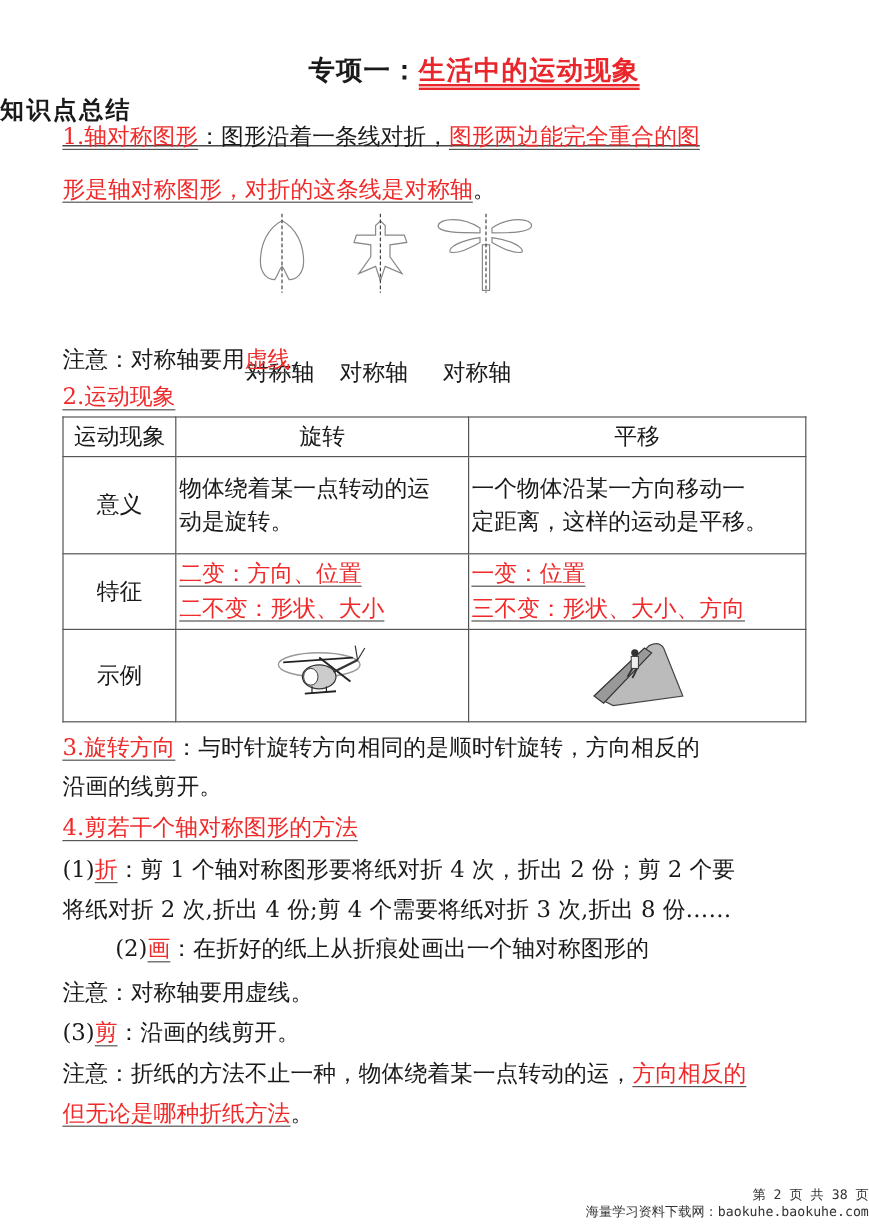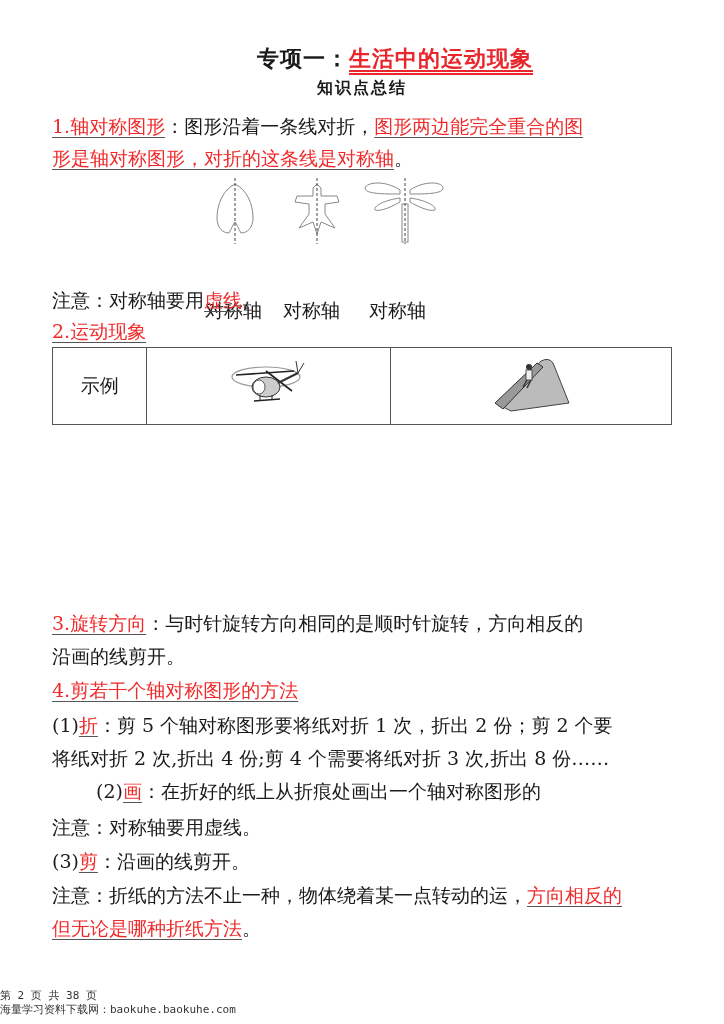--- a/index.html
+++ b/index.html
@@ -1,49 +1,49 @@
 <!DOCTYPE html>
 <html><head>
 <meta charset="utf-8">
 <style>
   html, body { margin: 0; padding: 0; background: #ffffff; }
   body { width: 724px; height: 1024px; position: relative; overflow: hidden;
          font-family: "DejaVu Serif", "Liberation Serif", serif; color: #1a1a1a; }
   .abs { position: absolute; }
   .title { left: 0; width: 724px; top: 44px; text-align: center; font-size: 22px; font-weight: bold; letter-spacing: 1px; margin-left: 33px; }
   .title .red { color: #e8262b; text-decoration: underline; text-decoration-style: double; text-decoration-color: #e8262b; text-underline-offset: 4px; }
-  .subtitle { left: 0; width: 724px; top: 78px; text-align: center; font-size: 16px; font-weight: bold; letter-spacing: 2px; }
+  .subtitle { left: 0; width: 724px; top: 78px; font-size: 20px; font-weight: bold; letter-spacing: 2px; }
   .line { left: 52px; width: 625px; font-size: 19px; line-height: 30px; white-space: nowrap; }
   .red { color: #f02a2a; }
   .ul { text-decoration: underline; text-decoration-color: #555; text-underline-offset: 4px; }
   .fig-wrap { left: 205px; top: 178px; width: 240px; height: 70px; }
   .fig-labels { left: 205px; top: 252px; font-size: 19px; white-space: nowrap; }
   .fig-labels span { display: inline-block; margin-top: 46px; }
   table.mt { position: absolute; left: 52px; top: 347px; width: 620px; border-collapse: collapse; font-size: 19px; }
   table.mt td { border: 1.5px solid #555; padding: 0 2px; vertical-align: middle; }
   .c1 { width: 90px; text-align: center; }
   .c2 { width: 240px; }
   .c3 { width: 278px; }
   .hdr td { height: 32px; }
   .hdr .c2, .hdr .c3 { text-align: center; }
   .r-mean td { height: 80px; line-height: 28px; }
   .r-feat td { height: 62px; line-height: 29px; }
   .r-ex td { height: 76px; }
   .feat-item { display: block; color: #f02a2a; text-decoration: underline; text-decoration-color: #555; text-underline-offset: 4px; }
-  .footer { left: 0; width: 724px; text-align: left; font-size: 11px; color: #333; font-family: "DejaVu Sans Mono", "Liberation Mono", monospace; }
+  .footer { left: 0; width: 724px; text-align: right; font-size: 11px; color: #333; font-family: "DejaVu Sans Mono", "Liberation Mono", monospace; }
 </style>
 </head>
 <body>
 
 <div class="abs title">
   <span>专项一：</span><span class="red">生活中的运动现象</span>
 </div>
 <div class="abs subtitle">知识点总结</div>
 
-<div class="abs line" style="top:111px;">
+<div class="abs line" style="top:99px;text-decoration:underline;">
   <span class="red ul">1.轴对称图形</span><span>：</span><span>图形沿着一条线对折，</span><span class="red ul">图形两边能完全重合的图</span>
 </div>
 <div class="abs line" style="top:143px;">
   <span class="red ul">形是轴对称图形，对折的这条线是对称轴</span><span>。</span>
 </div>
 
 <div class="abs fig-wrap">
   <svg width="240" height="70" viewBox="0 0 240 70">
     <g fill="none" stroke="#888" stroke-width="1">
       <path d="M30 6 C18 12 12 26 12 40 C12 50 18 55 24 55 C27 50 28 46 30 44 C32 46 33 50 36 55 C42 55 48 50 48 40 C48 26 42 12 30 6 Z"></path>
@@ -70,20 +70,47 @@
 <div class="abs line" style="top:285px;">
   <span>注意：对称轴要用</span><span class="red ul">虚线</span><span>。</span>
 </div>
 
 <div class="abs line" style="top:316px;">
   <span class="red ul">2.运动现象</span>
 </div>
 
 <table class="mt">
   <tbody>
+      <tr class="hdr">
+    <td class="c1">运动现象</td>
+    <td class="c2">旋转</td>
+    <td class="c3">平移</td>
+  </tr>
+  <tr class="r-mean">
+    <td class="c1">意义</td>
+    <td class="c2">
+      <span style="display:block">物体绕着某一点转动的运</span>
+      <span style="display:block">动是旋转。</span>
+    </td>
+    <td class="c3">
+      <span style="display:block">一个物体沿某一方向移动一</span>
+      <span style="display:block">定距离，这样的运动是平移。</span>
+    </td>
+  </tr>
+  <tr class="r-feat">
+    <td class="c1">特征</td>
+    <td class="c2">
+      <span class="feat-item">二变：方向、位置</span>
+      <span class="feat-item">二不变：形状、大小</span>
+    </td>
+    <td class="c3">
+      <span class="feat-item">一变：位置</span>
+      <span class="feat-item">三不变：形状、大小、方向</span>
+    </td>
+  </tr>
   <tr class="r-ex">
     <td class="c1">示例</td>
     <td class="c2" style="text-align:center;">
       <svg width="82" height="58" viewBox="0 0 82 58">
         <ellipse cx="38" cy="22" rx="34" ry="10" fill="none" stroke="#999" stroke-width="1.2"></ellipse>
         <line x1="8" y1="20" x2="66" y2="16" stroke="#222" stroke-width="1.6"></line>
         <line x1="38" y1="16" x2="64" y2="36" stroke="#222" stroke-width="1.6"></line>
         <ellipse cx="38" cy="32" rx="14" ry="10" fill="#ccc" stroke="#333" stroke-width="1"></ellipse>
         <ellipse cx="31" cy="32" rx="6" ry="7" fill="#fff" stroke="#333" stroke-width="0.8"></ellipse>
         <line x1="50" y1="28" x2="70" y2="18" stroke="#333" stroke-width="2"></line>
@@ -110,21 +137,21 @@
 
 <div class="abs line" style="top:608px;">
   <span class="red ul">3.旋转方向</span><span>：与时针旋转方向相同的是顺时针旋转，方向相反的</span>
 </div>
 <div class="abs line" style="top:641px;">沿画的线剪开。</div>
 
 <div class="abs line" style="top:675px;">
   <span class="red ul">4.剪若干个轴对称图形的方法</span>
 </div>
 <div class="abs line" style="top:710px;">
-  <span>(1)</span><span class="red ul">折</span><span>：剪 5 个轴对称图形要将纸对折 1 次，折出 2 份；剪 2 个要</span>
+  <span>(1)</span><span class="red ul">折</span><span>：剪 1 个轴对称图形要将纸对折 4 次，折出 2 份；剪 2 个要</span>
 </div>
 <div class="abs line" style="top:743px;">将纸对折 2 次,折出 4 份;剪 4 个需要将纸对折 3 次,折出 8 份……</div>
 <div class="abs line" style="top:776px;margin-left:44px;">
   <span>(2)</span><span class="red ul">画</span><span>：在折好的纸上从折痕处画出一个轴对称图形的</span>
 </div>
 <div class="abs line" style="top:812px;">注意：对称轴要用虚线。</div>
 <div class="abs line" style="top:846px;">
   <span>(3)</span><span class="red ul">剪</span><span>：沿画的线剪开。</span>
 </div>
 <div class="abs line" style="top:880px;">

